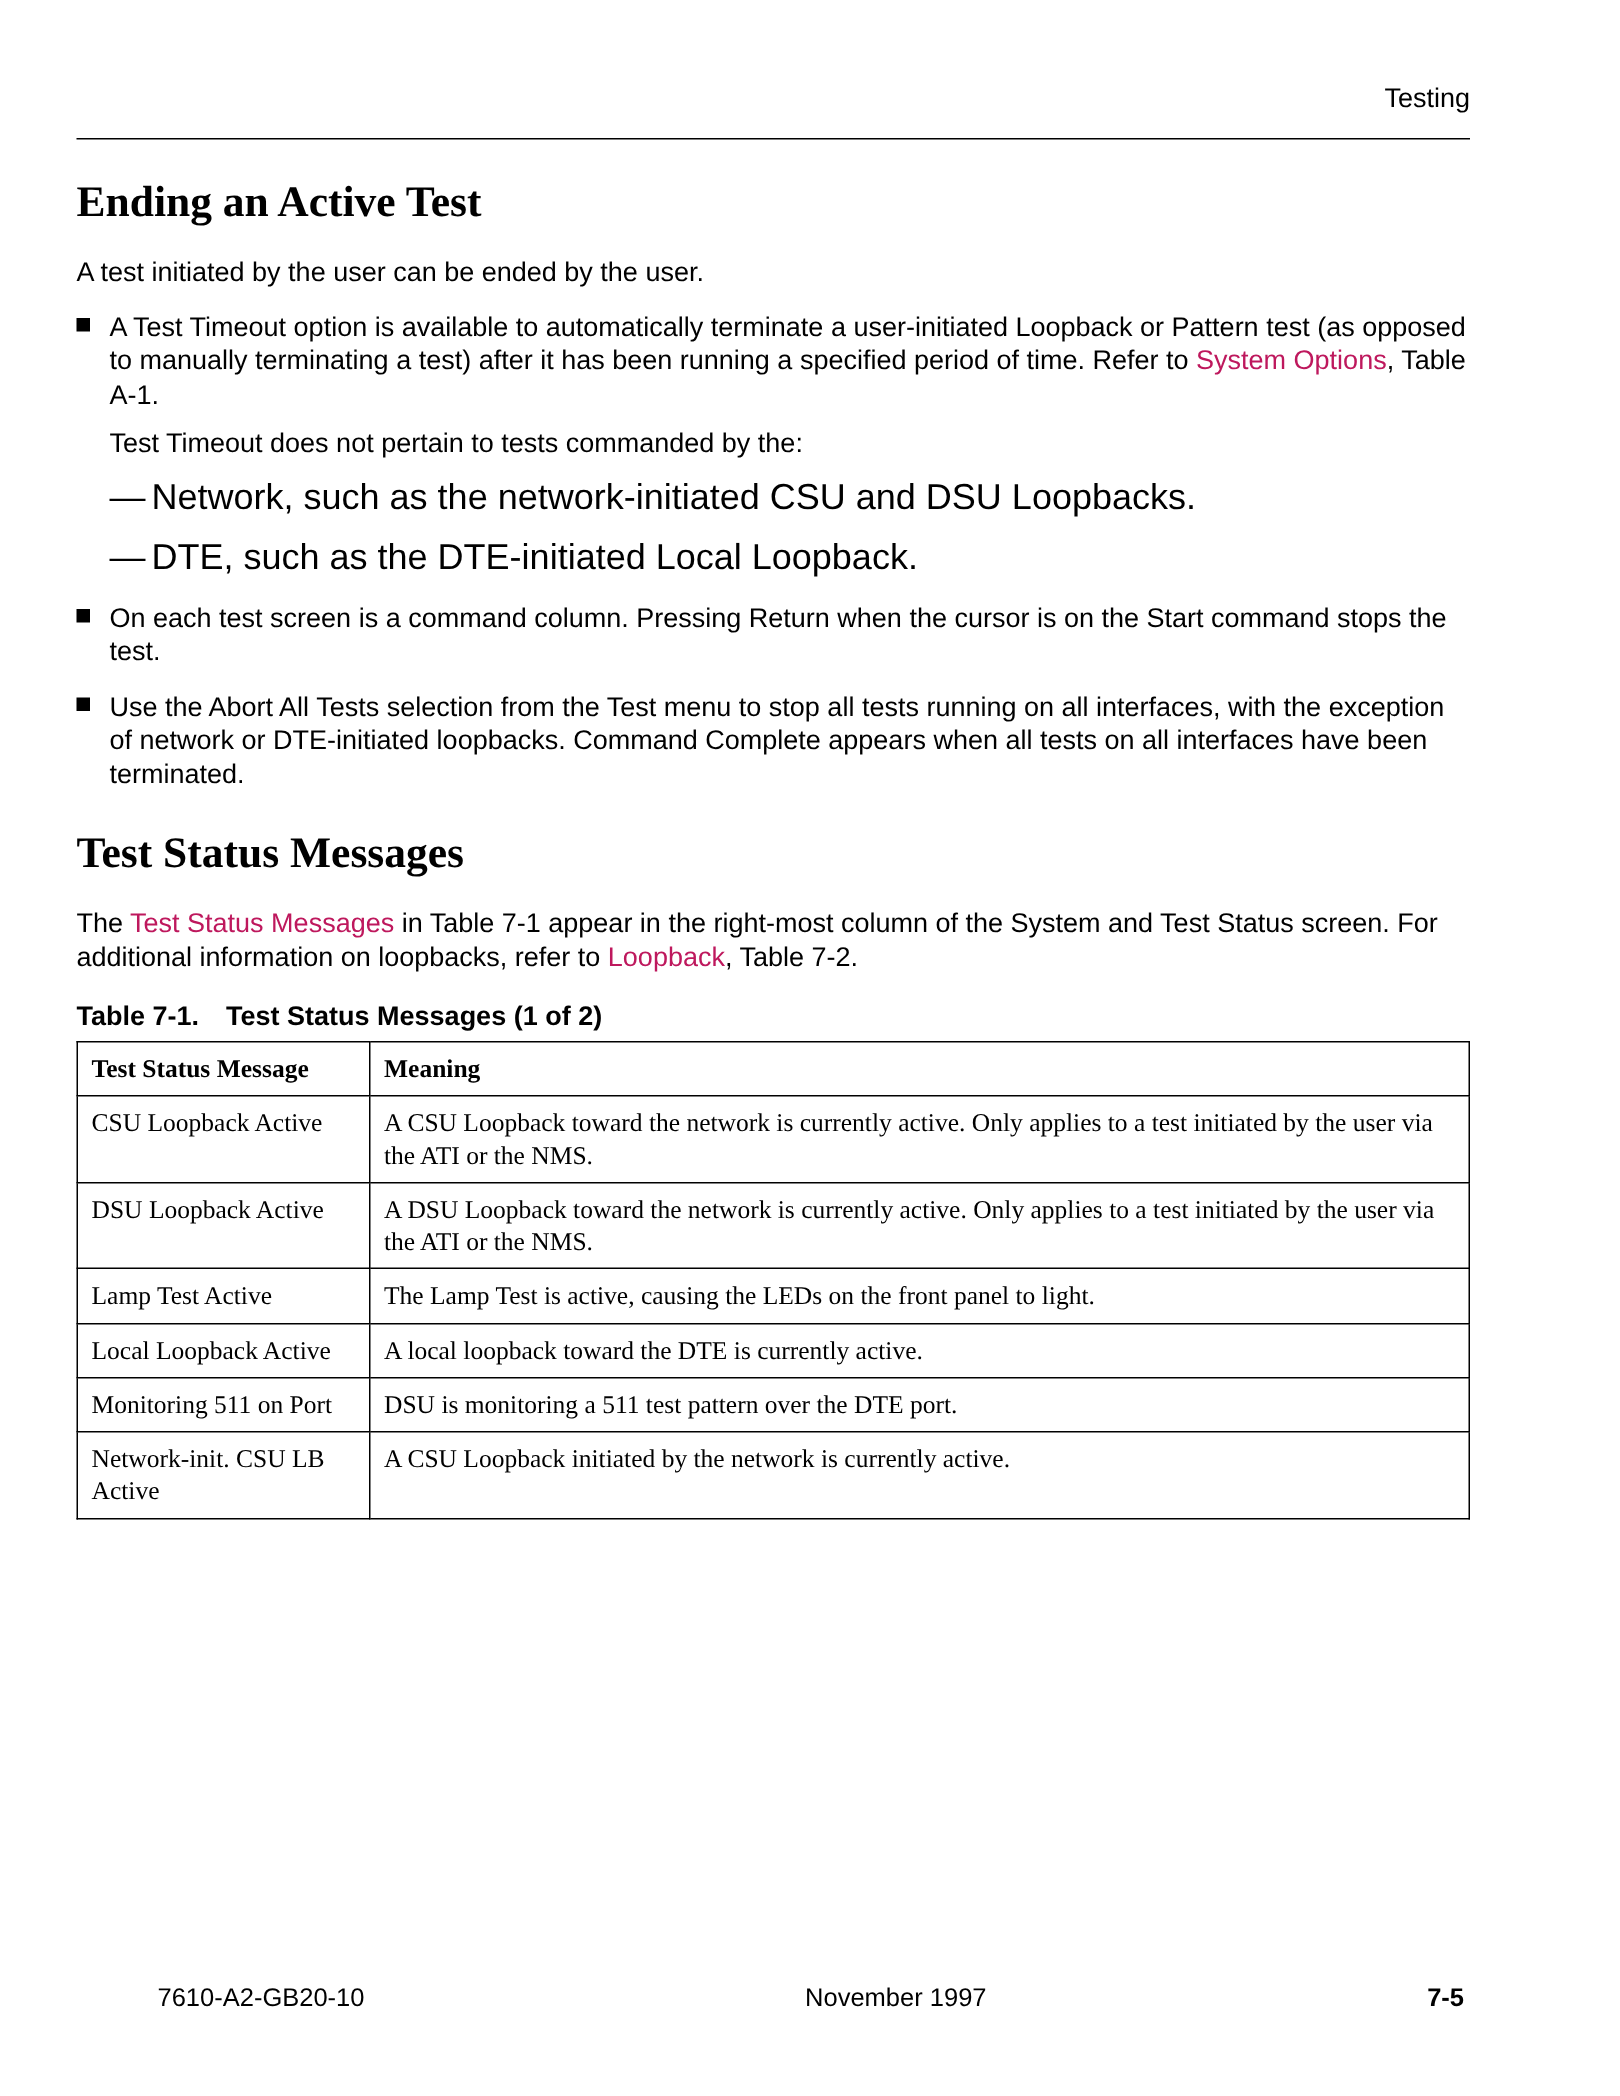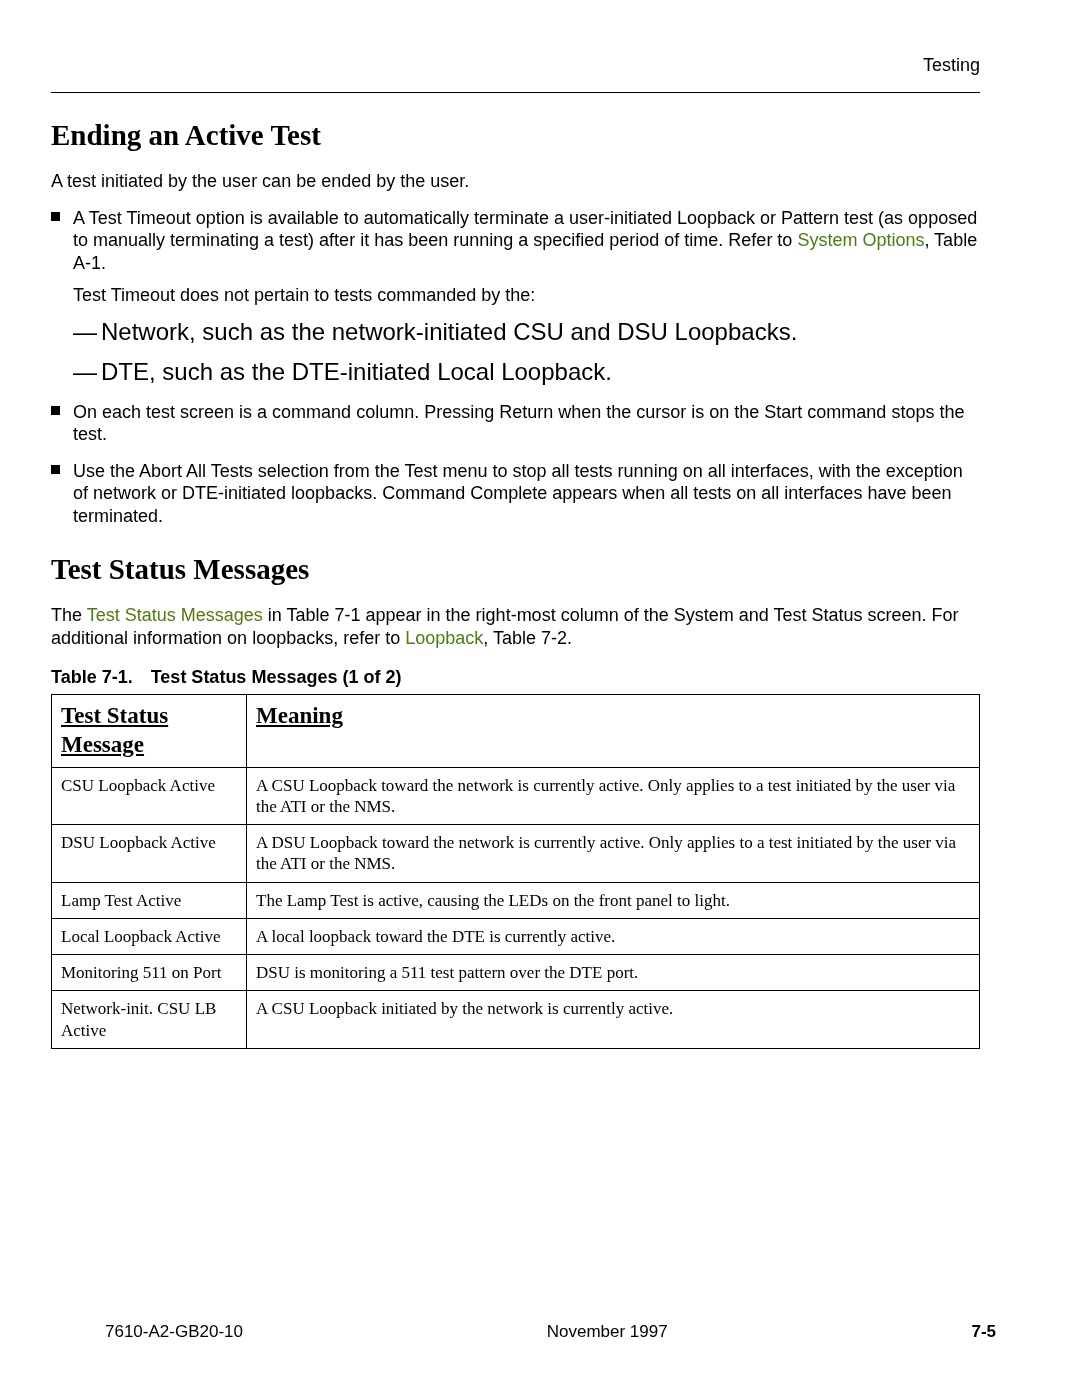--- a/index.html
+++ b/index.html
@@ -76,21 +76,21 @@
     font-size: 24px;
     line-height: 1.25;
   }
   .dash-list li::before {
     content: "—";
     position: absolute;
     left: 0;
     top: 0;
   }
   .link {
-    color: #4d7c0f;
+    color: #be185d;
   }
   .table-caption {
     font-family: Liberation Sans, sans-serif;
     font-weight: bold;
     font-size: 18px;
     margin-top: 18px;
     margin-bottom: 6px;
   }
   table.msg {
     border-collapse: collapse;
@@ -101,30 +101,29 @@
     border: 1px solid #000;
     padding: 7px 9px;
     text-align: left;
     vertical-align: top;
     line-height: 1.25;
     font-family: Liberation Serif, serif;
   }
   table.msg th {
     font-family: "Times New Roman", Times, serif;
     font-weight: bold;
-    font-size: 23px;
-    text-decoration: underline;
+    font-size: 17px;
   }
   table.msg td:first-child, table.msg th:first-child {
     width: 195px;
   }
   .footer {
     position: absolute;
     left: 105px;
-    right: 84px;
+    right: 104px;
     bottom: 55px;
     display: flex;
     justify-content: space-between;
     font-size: 17px;
     align-items: baseline;
   }
   .footer .page-num {
     font-weight: bold;
   }
 </style>

